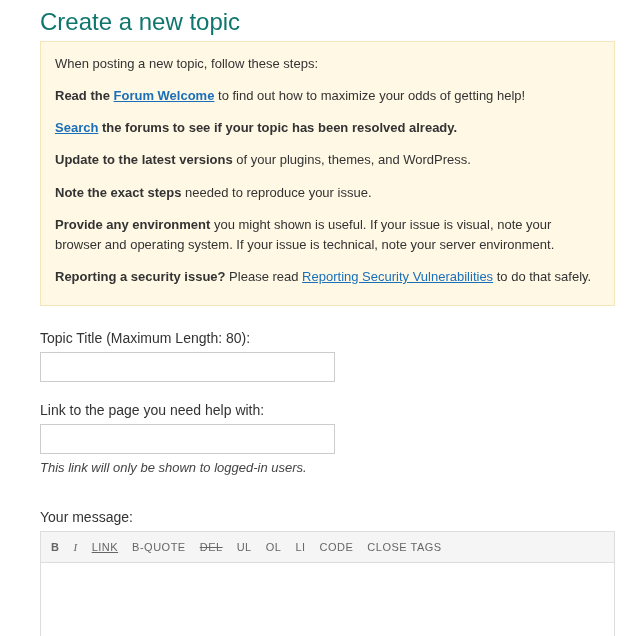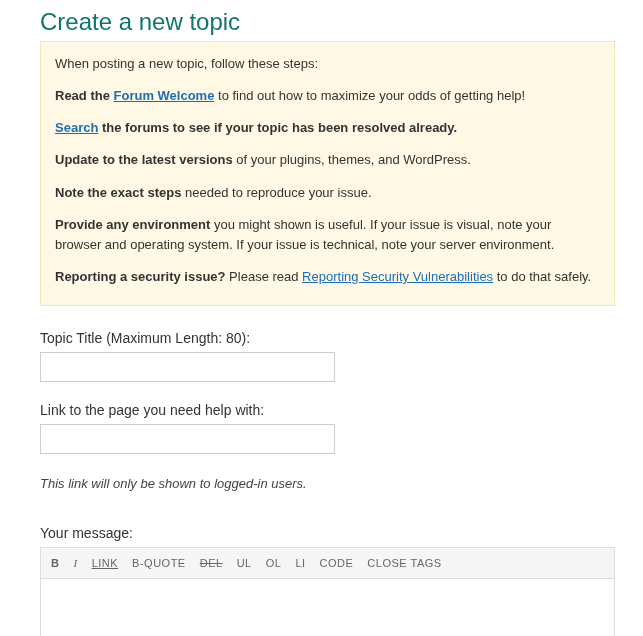--- a/index.html
+++ b/index.html
@@ -44,21 +44,21 @@
       width: 295px;
       height: 30px;
       border: 1px solid #ccc;
       padding: 4px 6px;
       font-size: 14px;
     }
     .hint {
       font-size: 13px;
       font-style: italic;
       color: #444;
-      margin-top: 22px;
+      margin-top: 6px;
     }
     .message-section { margin-top: 34px; }
     .toolbar {
       display: flex;
       align-items: center;
       gap: 14px;
       background: #f5f5f5;
       border: 1px solid #ddd;
       border-bottom: none;
       padding: 7px 10px;

